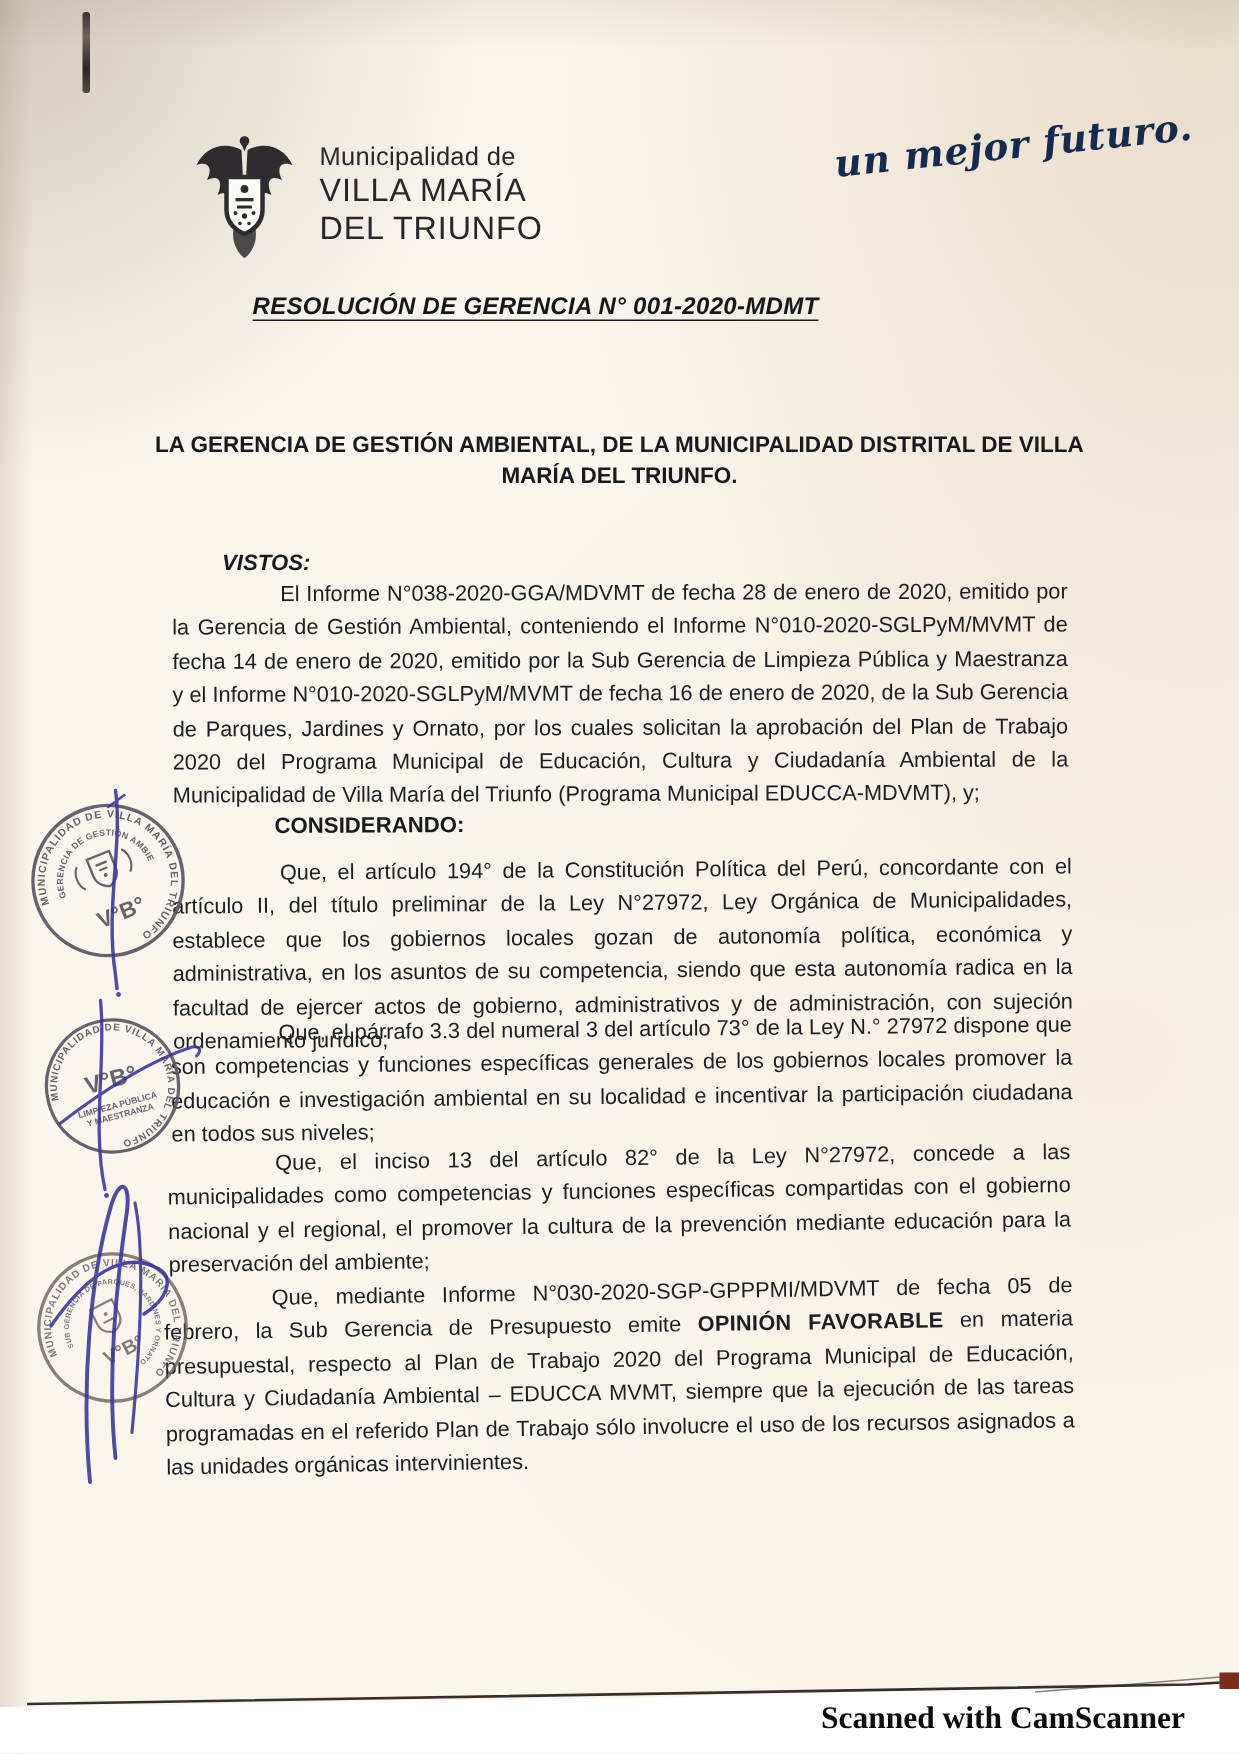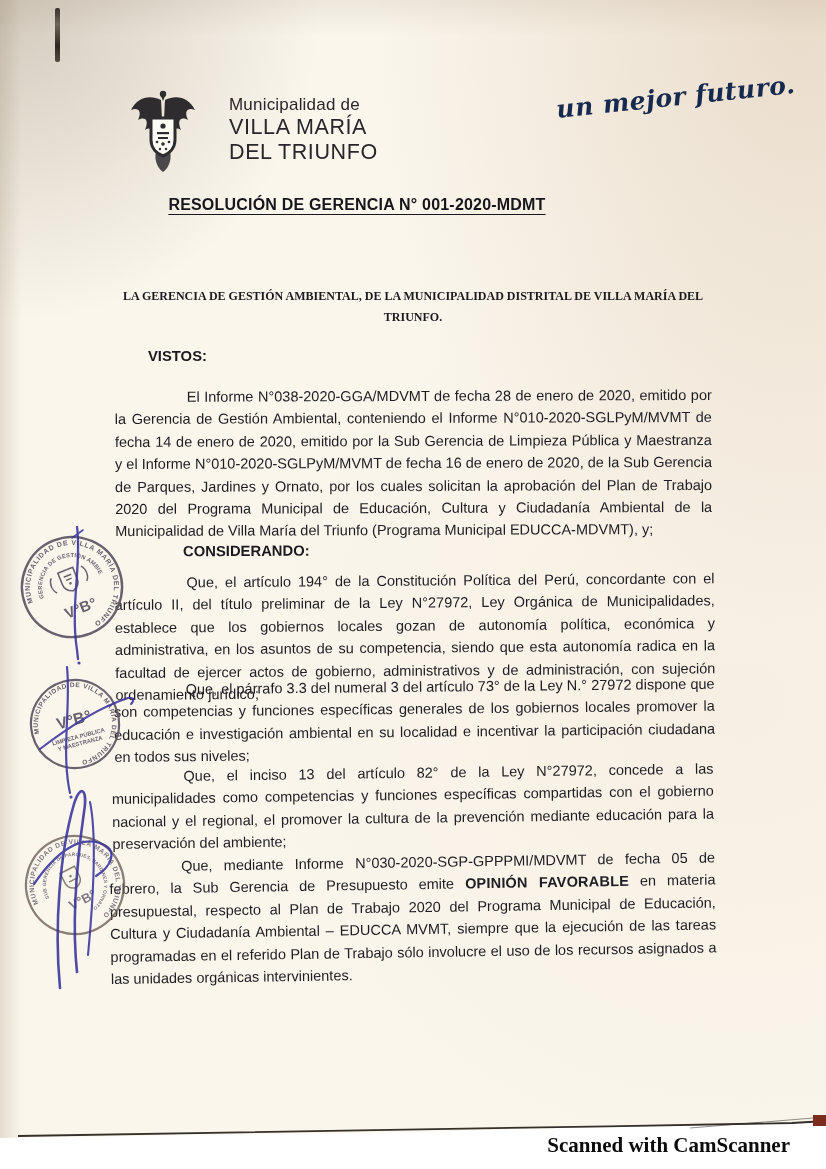--- a/index.html
+++ b/index.html
@@ -17,45 +17,45 @@
       linear-gradient(90deg, rgba(150,128,100,0.22), transparent 2.6%),
       linear-gradient(180deg, rgba(140,120,95,0.12), transparent 3%),
       #faf6ec;
   }
   .staple{
     position:absolute;left:55px;top:8px;width:5px;height:54px;
     background:linear-gradient(180deg,#3a332c,#6e655c 30%,#2e2822 70%,#514941);
     border-radius:2px;
   }
   
-  .muni-logo{position:absolute;left:127px;top:88px;display:flex;align-items:flex-start;gap:16px;}
+  .muni-logo{position:absolute;left:127px;top:88px;display:flex;align-items:flex-start;}
   .muni-crest{width:72px;height:92px;}
   .muni-text{margin-left:14px;padding-top:7px;color:#28262a;}
   .muni-l1{font-size:17px;letter-spacing:0.2px;}
   .muni-l2,.muni-l3{font-size:21.5px;font-weight:normal;letter-spacing:0.6px;line-height:25px;}
   .vmt-logo{position:absolute;left:508px;top:80px;width:220px;}
   .vmt-letters{font-weight:bold;font-size:66px;line-height:60px;letter-spacing:-4px;}
   .vmt-tagline{
     font-family:"DejaVu Serif",serif;font-style:italic;font-weight:bold;
     font-size:25px;color:#16294e;transform:rotate(-6deg);
     margin-left:48px;margin-top:6px;letter-spacing:0.5px;white-space:nowrap;
   }
   
   .doc-title{
     position:absolute;left:0;top:196px;width:714px;text-align:center;
     font-weight:bold;font-size:16px;letter-spacing:0.2px;color:#17171b;
-    text-decoration:underline;text-underline-offset:4px;
+    text-decoration:underline;text-underline-offset:4px;font-style:italic;
   }
   .doc-date{position:absolute;right:118px;top:252px;font-size:14.6px;color:#202024;}
   .doc-heading{
     position:absolute;left:103px;top:286px;width:620px;text-align:center;
-    font-weight:bold;font-size:12px;line-height:21px;color:#1a1a1e;font-family:Liberation Serif, serif;
+    font-weight:bold;font-size:15px;line-height:21px;color:#1a1a1e;
   }
   .sec-label{position:absolute;left:148px;font-weight:bold;font-size:14.8px;color:#1a1a1e;}
-  .lbl-vistos{top:348px;}
+  .lbl-vistos{top:368px;font-style:italic;}
   .lbl-considerando{top:543px;transform:rotate(-0.3deg);margin-left:35px;}
   .para{
     position:absolute;margin:0;font-size:14.5px;line-height:22.4px;
     text-align:justify;text-indent:72px;color:#1d1d22;transform-origin:left center;
   }
   .p1{left:115px;top:386px;width:597px;transform:rotate(-0.2deg);}
   .p2{left:115px;top:572px;width:600px;transform:rotate(-0.45deg);}
   .p3{left:114px;top:679px;width:601px;transform:rotate(-0.6deg);}
   .p4{left:112px;top:766px;width:602px;transform:rotate(-0.8deg);}
   .p5{left:110px;top:856px;width:606px;transform:rotate(-0.9deg);}

